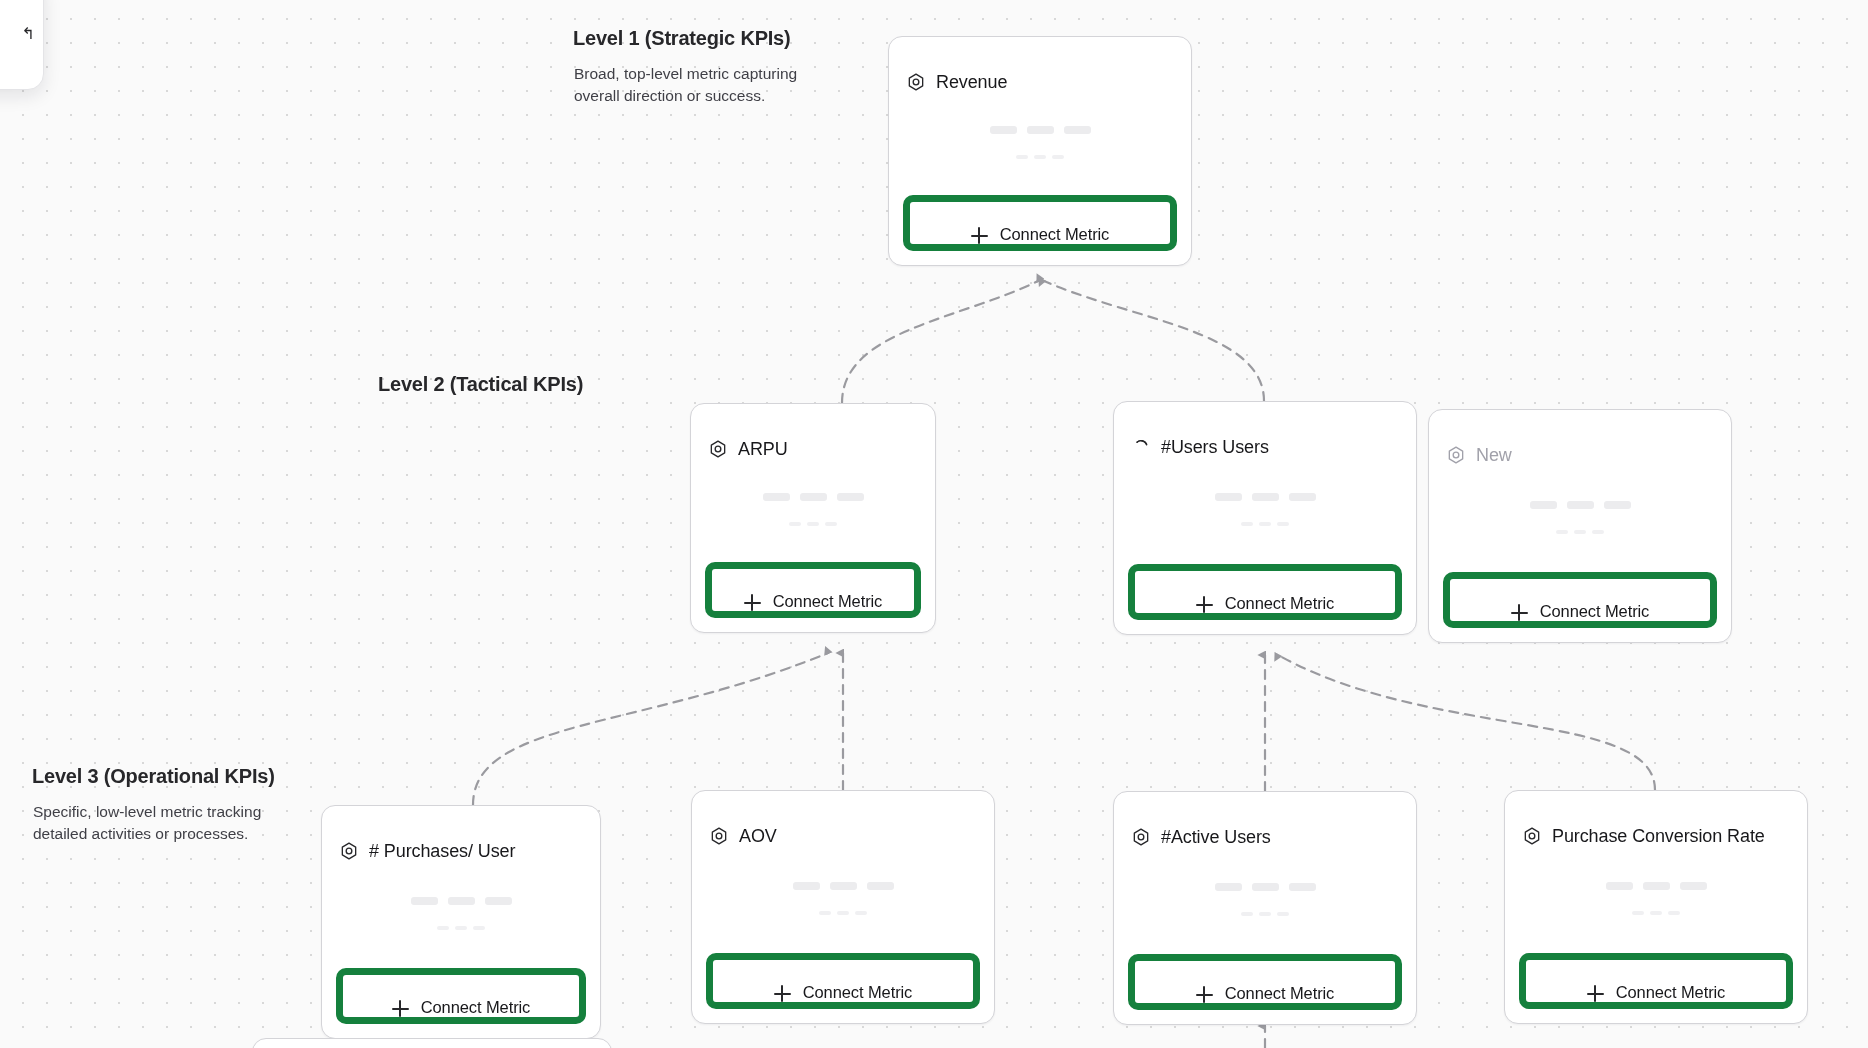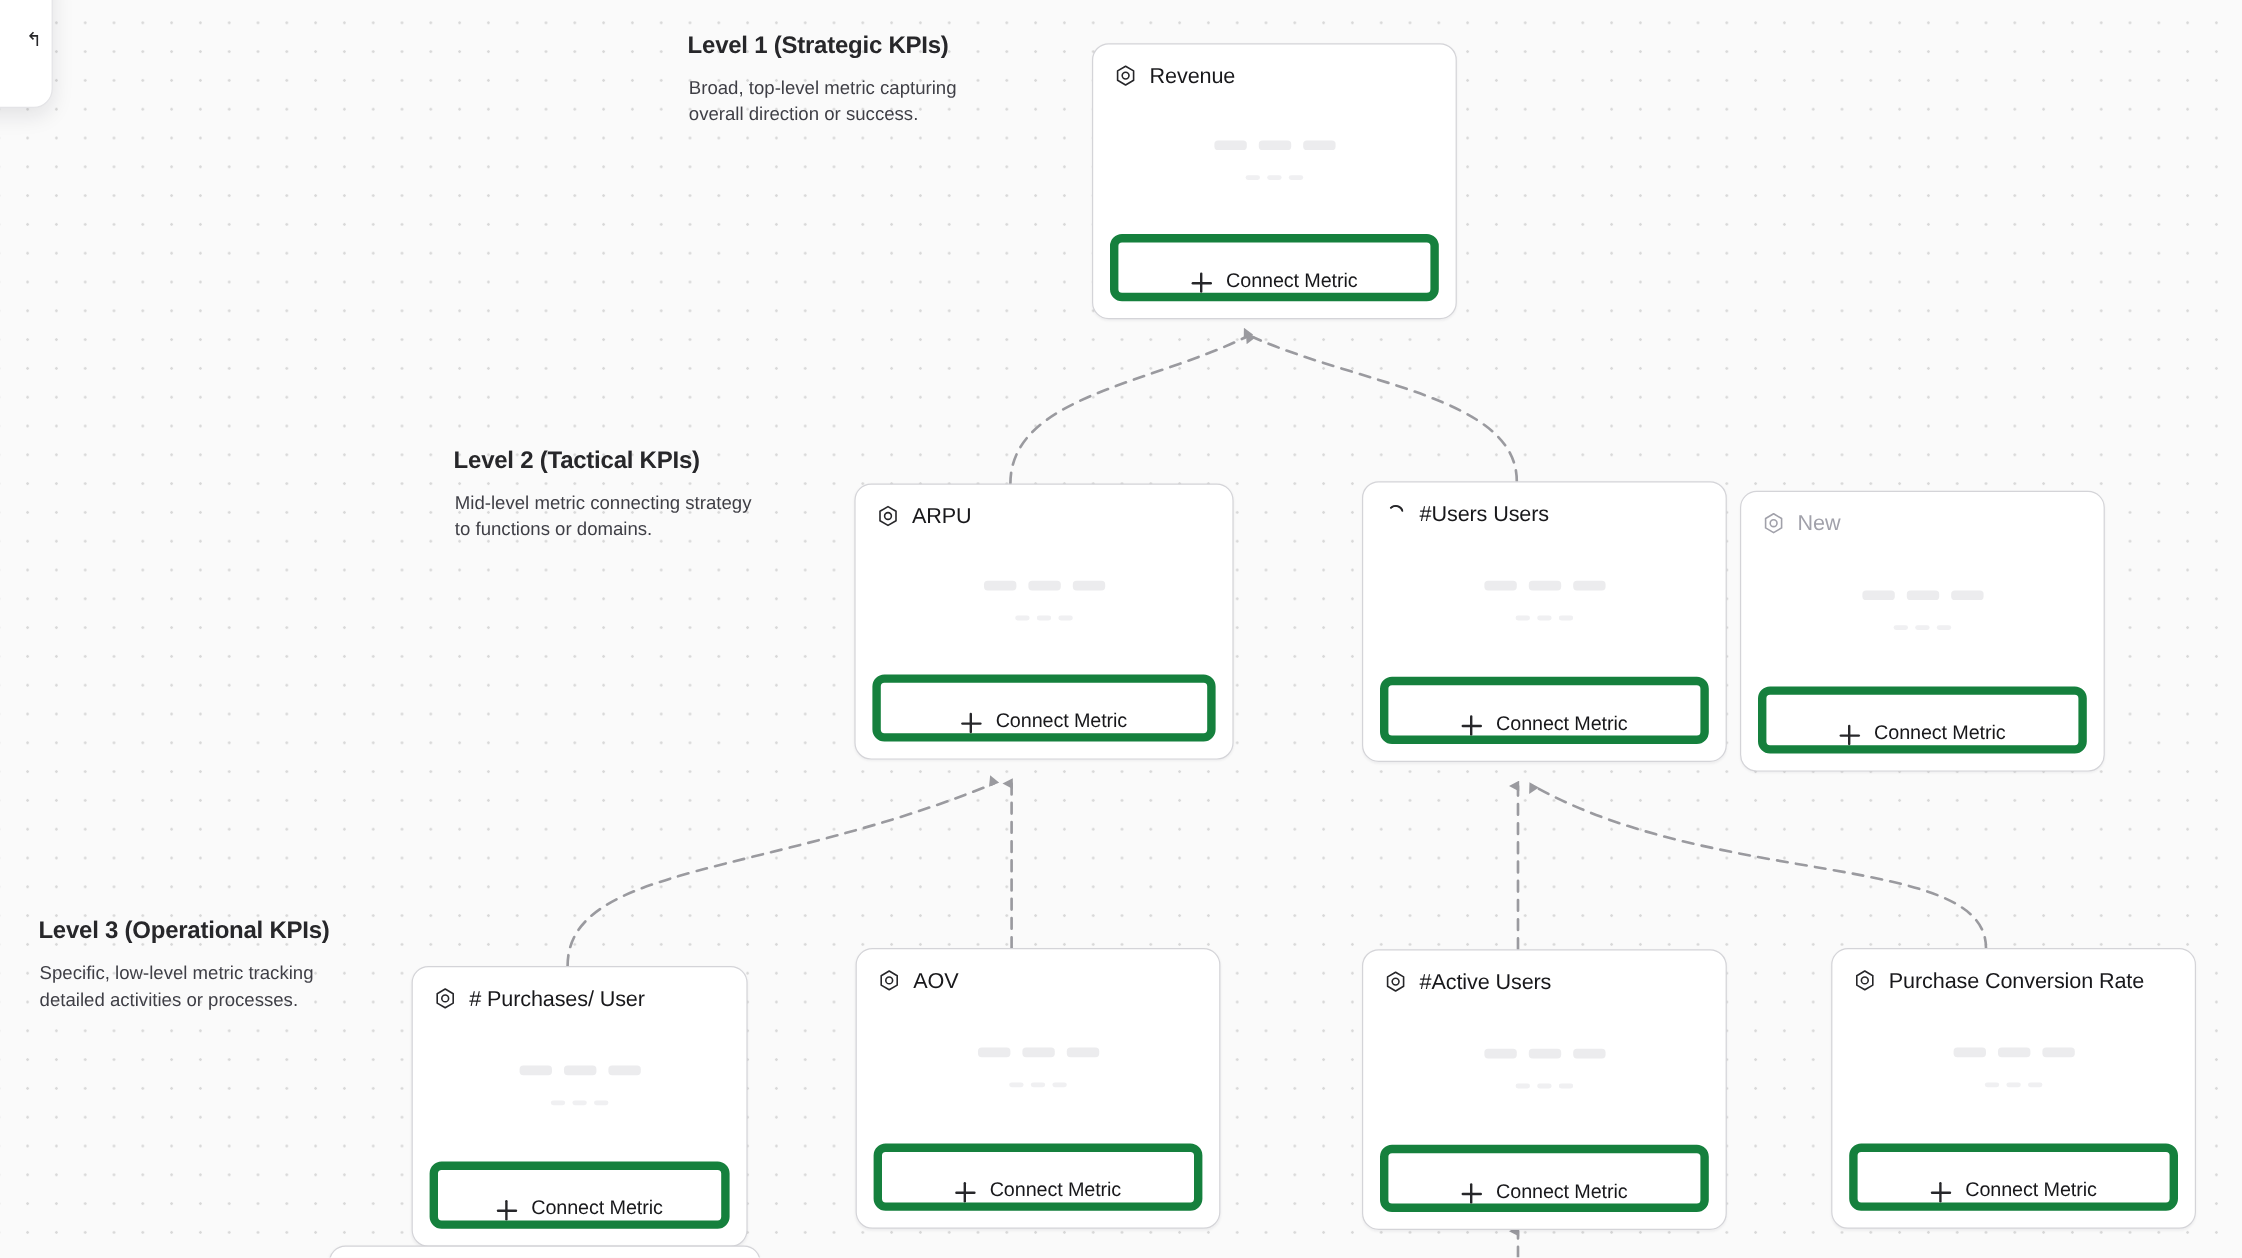--- a/index.html
+++ b/index.html
@@ -53,23 +53,22 @@
 
   
   .card {
     position: absolute;
     background: #ffffff;
     border: 1px solid #d4d4d8;
     border-radius: 14px;
     box-shadow: 0 1px 2px rgba(16,24,40,0.05);
     display: flex;
     flex-direction: column;
-    padding: 10px 14px 14px 14px;
+    padding: 29px 14px 14px 14px;
     z-index: 3;
-    margin-left: 22px;
   }
   .card-head {
     display: flex;
     align-items: center;
     gap: 10px;
     padding: 4px 2px 0 3px;
     height: 28px;
   }
   .card-title {
     font-size: 18px;
@@ -125,21 +124,21 @@
   .connect-label {
     font-size: 16.5px;
     font-weight: 500;
     color: #18181b;
     letter-spacing: -0.1px;
     white-space: nowrap;
   }
 
   
   #card-revenue        { left: 888px;  top: 36px;  width: 304px; height: 230px; }
-  #card-arpu           { left: 690px;  top: 403px; width: 316px; height: 230px; }
+  #card-arpu           { left: 690px;  top: 403px; width: 246px; height: 230px; }
   #card-paying-users   { left: 1113px; top: 401px; width: 304px; height: 234px; }
   #card-new            { left: 1428px; top: 409px; width: 304px; height: 234px; }
   #card-purchases-user { left: 321px;  top: 805px; width: 280px; height: 234px; }
   #card-aov            { left: 691px;  top: 790px; width: 304px; height: 234px; }
   #card-active-users   { left: 1113px; top: 791px; width: 304px; height: 234px; }
   #card-pcr            { left: 1504px; top: 790px; width: 304px; height: 234px; }
 
   
   #card-partial-bottom {
     left: 252px; top: 1038px; width: 360px; height: 120px;
@@ -198,21 +197,20 @@
     <span class="corner-glyph">↰</span>
   </div>
 
   <div class="level-label" id="label-l1">
     <div class="level-title">Level 1 (Strategic KPIs)</div>
     <div class="level-desc">Broad, top-level metric capturing overall direction or success.</div>
   </div>
 
   <div class="level-label" id="label-l2">
     <div class="level-title">Level 2 (Tactical KPIs)</div>
-    <div class="level-desc">Mid-level metric connecting strategy to functions or domains.</div>
   </div>
 
   <div class="level-label" id="label-l3">
     <div class="level-title">Level 3 (Operational KPIs)</div>
     <div class="level-desc">Specific, low-level metric tracking detailed activities or processes.</div>
   </div>
 
   <div class="card" id="card-revenue">
     <div class="card-head">
       <svg class="hex-icon" viewBox="0 0 24 24">

